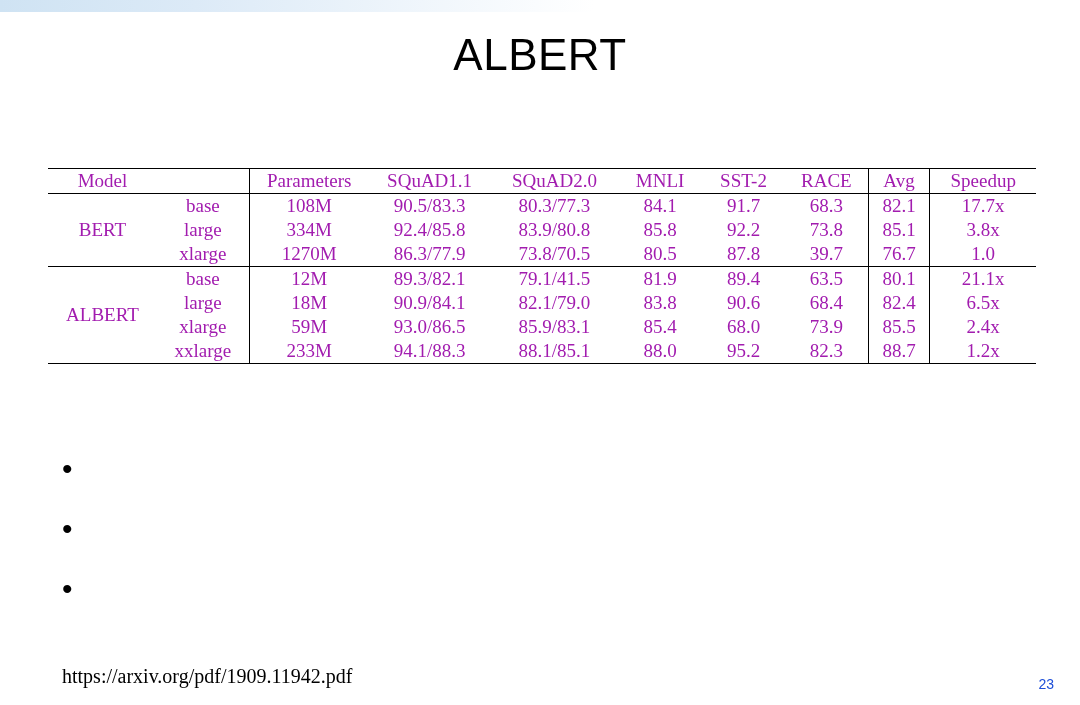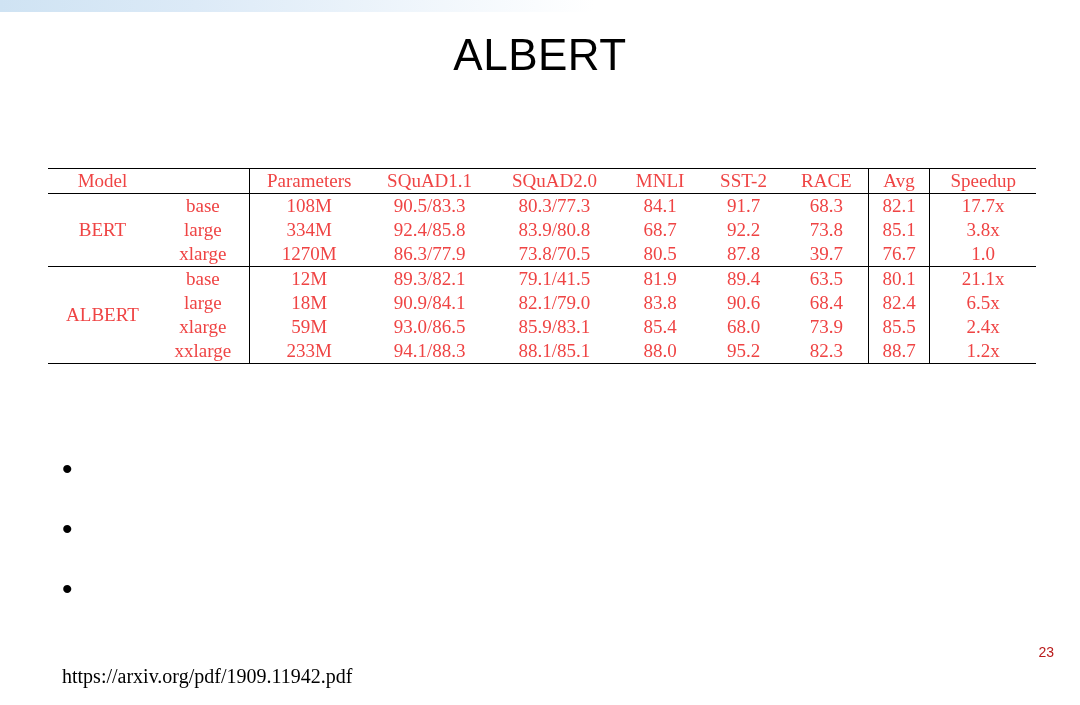--- a/index.html
+++ b/index.html
@@ -34,21 +34,21 @@
     letter-spacing: 0.5px;
   }
 
   
   .table-wrap {
     position: absolute;
     top: 168px;
     left: 48px;
     width: 988px;
     font-family: "Liberation Serif", serif;
-    color: #ef4444;
+    color: #a21caf;
   }
   table.results {
     border-collapse: collapse;
     width: 988px;
     font-size: 19px;
   }
   table.results td, table.results th {
     padding: 1px 6px;
     text-align: center;
     font-weight: normal;
@@ -103,23 +103,23 @@
     position: absolute;
     left: 62px;
     top: 665px;
     font-size: 20px;
     font-family: "Liberation Serif", serif;
     color: #000;
   }
   .page-number {
     position: absolute;
     right: 26px;
-    top: 644px;
+    top: 676px;
     font-size: 14px;
-    color: #b91c1c;
+    color: #1d4ed8;
     font-family: "Liberation Sans", sans-serif;
   }
 </style>
 </head>
 <body>
 
 <div class="top-bar"></div>
 
 <div class="slide-title">ALBERT</div>
 
@@ -149,21 +149,21 @@
         <td class="col-sst">91.7</td>
         <td class="col-race">68.3</td>
         <td class="col-avg">82.1</td>
         <td class="col-speed">17.7x</td>
       </tr>
       <tr>
         <td class="col-variant vline-variant">large</td>
         <td class="col-params">334M</td>
         <td class="col-sq1">92.4/85.8</td>
         <td class="col-sq2">83.9/80.8</td>
-        <td class="col-mnli">68.7</td>
+        <td class="col-mnli">85.8</td>
         <td class="col-sst">92.2</td>
         <td class="col-race">73.8</td>
         <td class="col-avg">85.1</td>
         <td class="col-speed">3.8x</td>
       </tr>
       <tr>
         <td class="col-variant vline-variant">xlarge</td>
         <td class="col-params">1270M</td>
         <td class="col-sq1">86.3/77.9</td>
         <td class="col-sq2">73.8/70.5</td>

